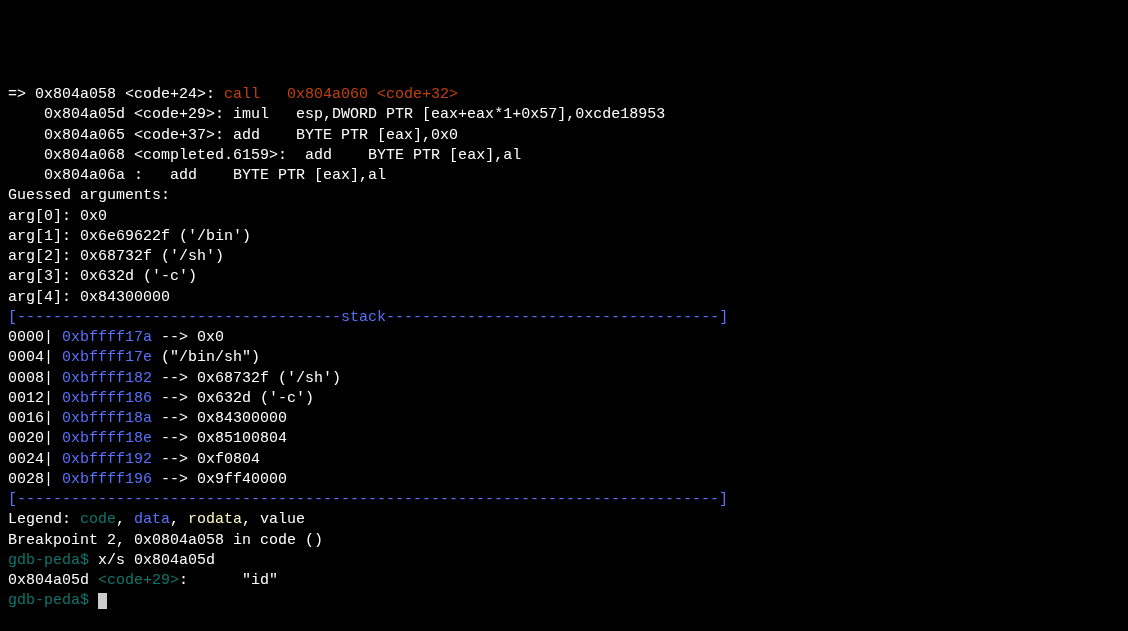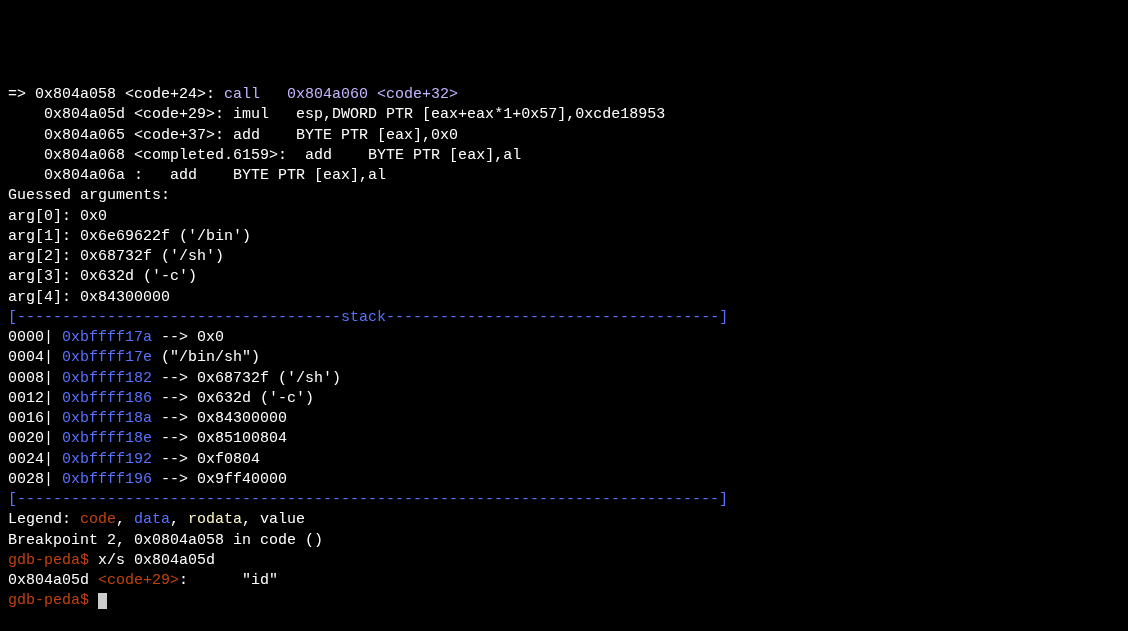--- a/index.html
+++ b/index.html
@@ -7,23 +7,23 @@
       color: #fff;
       font-family: "Courier New", monospace;
       font-size: 15px;
       margin: 0;
       padding: 4px 8px;
       line-height: 1.35;
       white-space: pre;
       width: 1128px;
       box-sizing: border-box;
     }
-    .green { color: #c4b5fd; }
+    .green { color: #c2410c; }
     .blue { color: #5871ff; }
-    .red { color: #c2410c; }
+    .red { color: #0f766e; }
     .rodata { color: #fef9c3; }
     .cursor {
       display: inline-block;
       width: 9px;
       height: 16px;
       background: #ccc;
       vertical-align: text-bottom;
     }
   </style>
 </head>

